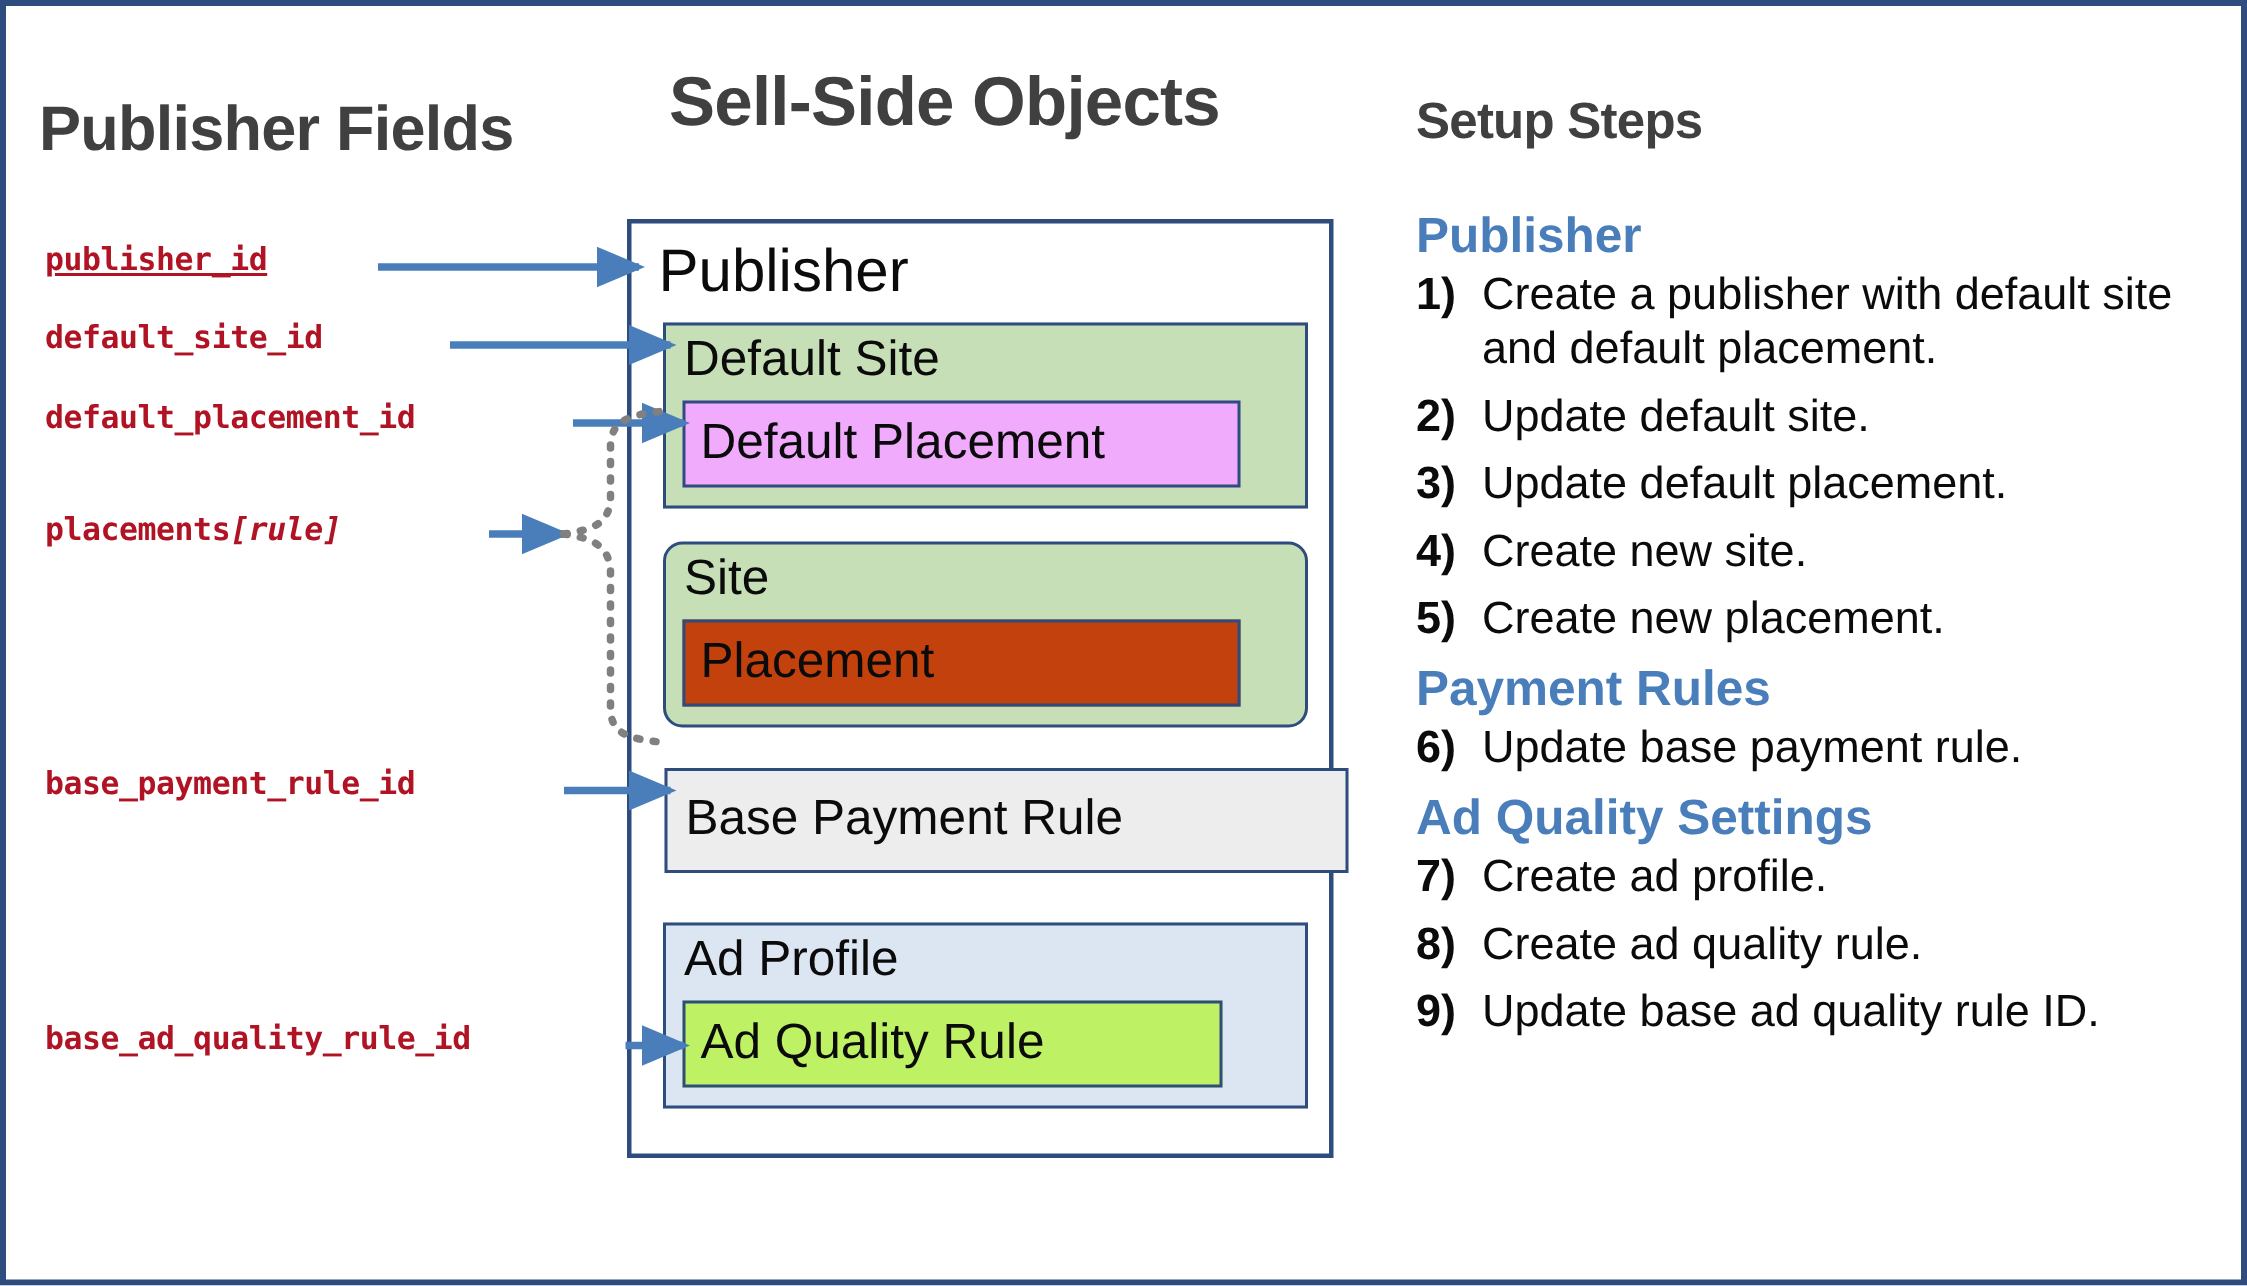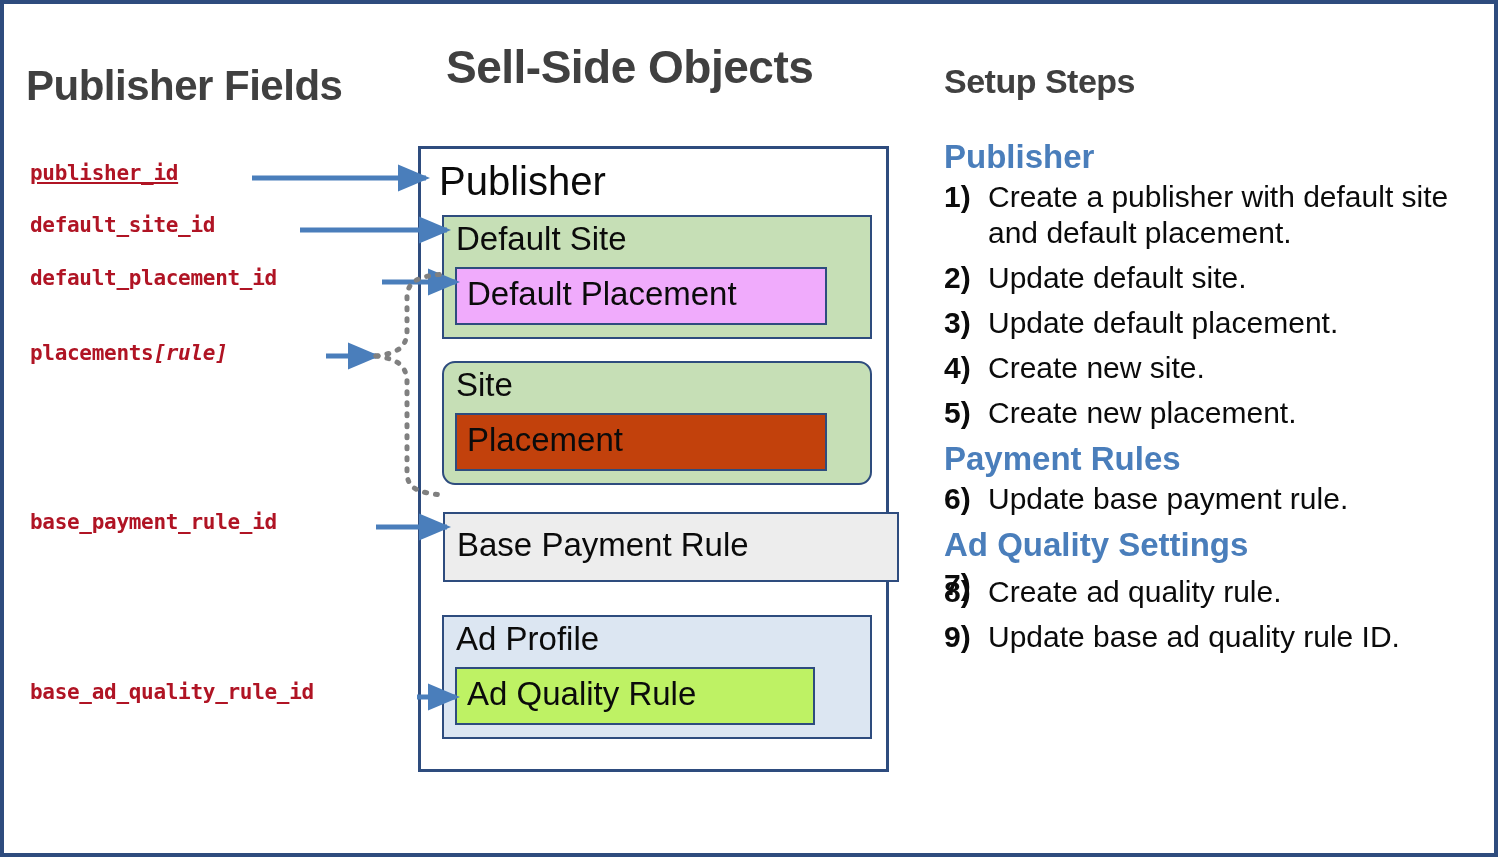--- a/index.html
+++ b/index.html
@@ -269,20 +269,21 @@
         <span class="num">6)</span>
         <span>Update base payment rule.</span>
       </div>
     </div>
 
     <div class="group-block">
       <div class="group-heading">Ad Quality Settings</div>
 
       <div class="step">
         <span class="num">7)</span>
+        <span>Create ad profile.</span>
       </div>
       <div class="step">
         <span class="num">8)</span>
         <span>Create ad quality rule.</span>
       </div>
       <div class="step">
         <span class="num">9)</span>
         <span>Update base ad quality rule ID.</span>
       </div>
     </div>

